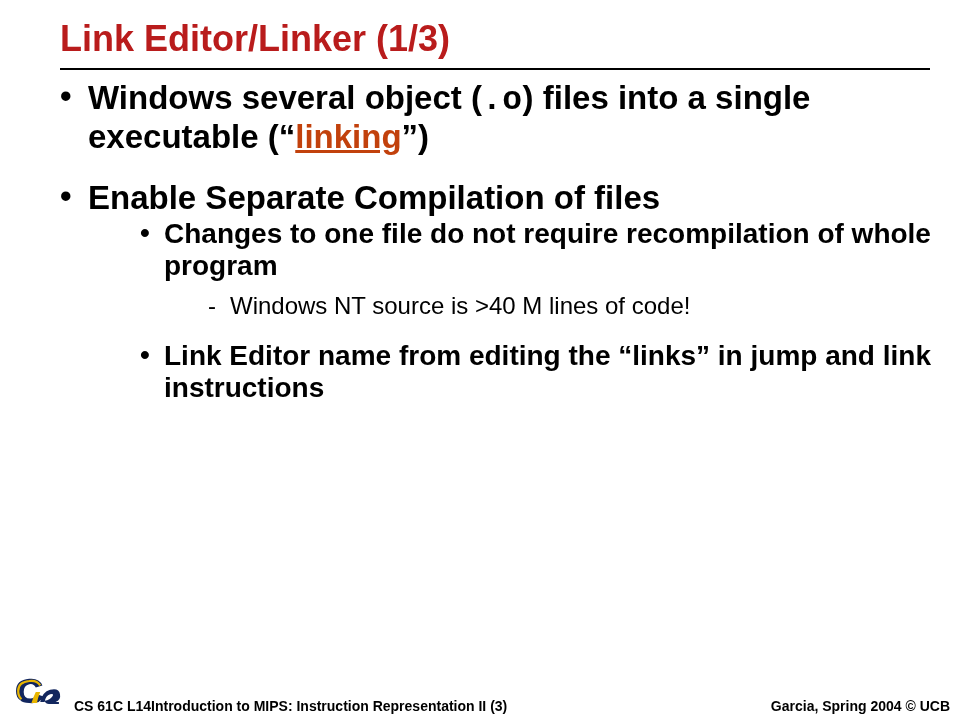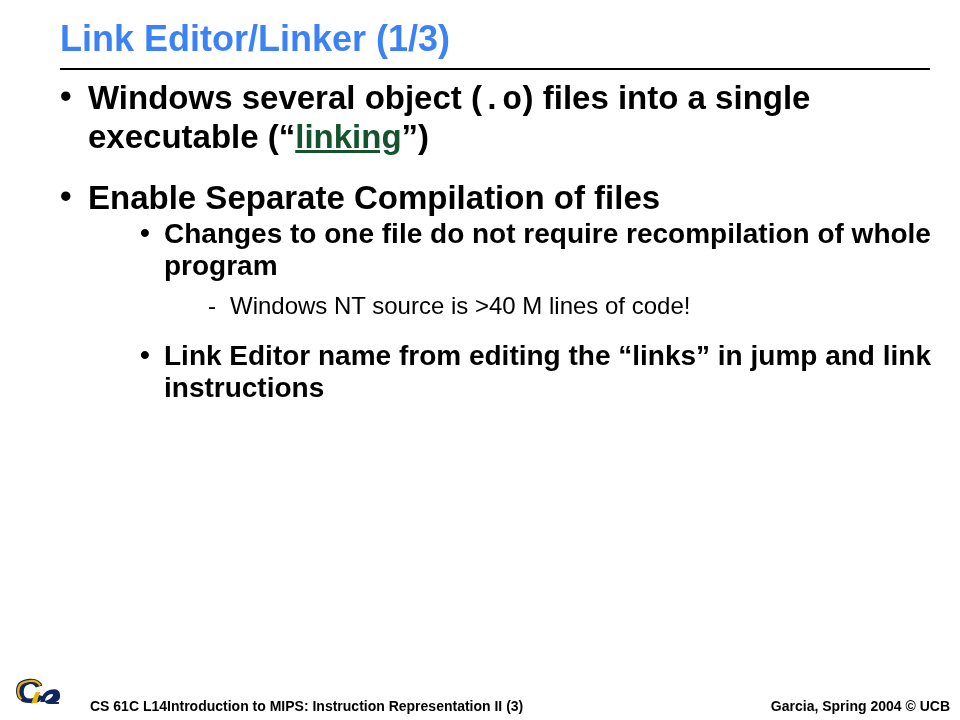--- a/index.html
+++ b/index.html
@@ -13,21 +13,21 @@
     position: relative;
   }
   .slide {
     width: 960px;
     height: 720px;
     position: relative;
     box-sizing: border-box;
     padding: 18px 24px 0 60px;
   }
   .title {
-    color: #3b82f6;
+    color: #b91c1c;
     font-weight: bold;
     font-size: 36px;
     margin: 0 0 2px 0;
     padding-bottom: 6px;
   }
   .title-rule {
     border: none;
     border-top: 2px solid #000;
     margin: 0 0 10px 0;
     width: 870px;
@@ -52,21 +52,21 @@
     left: 0;
     top: -2px;
     font-size: 33px;
     font-weight: bold;
   }
   .mono {
     font-family: "Courier New", monospace;
     letter-spacing: 0.5px;
   }
   .link-word {
-    color: #14532d;
+    color: #c2410c;
     text-decoration: underline;
   }
   ul.sub {
     list-style: none;
     margin: 2px 0 0 0;
     padding: 0 0 0 52px;
   }
   ul.sub > li {
     position: relative;
     padding-left: 24px;
@@ -105,21 +105,21 @@
     padding: 0 10px 6px 10px;
     display: flex;
     align-items: flex-end;
     justify-content: space-between;
     font-size: 14px;
     font-weight: bold;
   }
   .footer-left-wrap {
     display: flex;
     align-items: flex-end;
-    gap: 24px;
+    gap: 8px;
   }
   .footer-left {
     white-space: nowrap;
   }
   .footer-right {
     white-space: nowrap;
   }
   .cal-logo {
     width: 56px;
     height: 44px;

